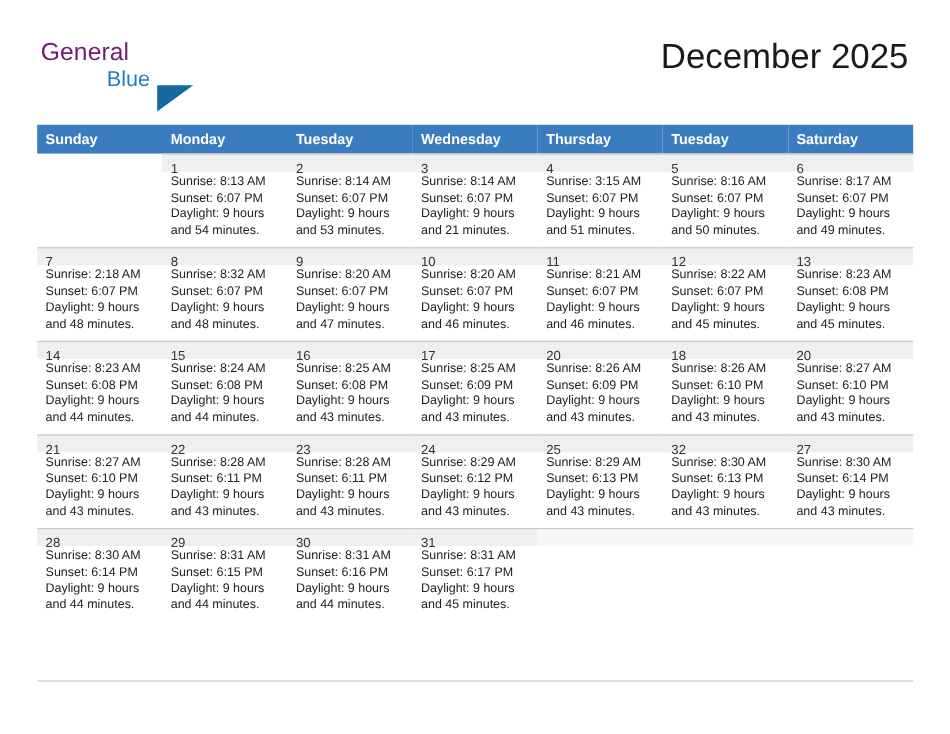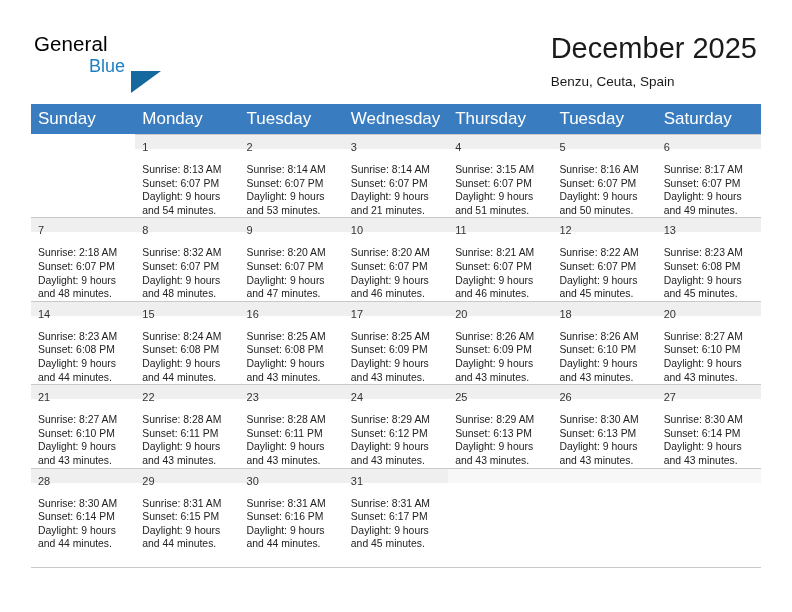--- a/index.html
+++ b/index.html
@@ -35,21 +35,21 @@
     top: 32px;
     width: 130px;
     height: 50px;
   }
   .logo-line1 {
     position: absolute;
     left: 0;
     top: 0;
     font-size: 20.5px;
     letter-spacing: 0.1px;
-    color: #000000;
+    color: #701a75;
     line-height: 24px;
     white-space: nowrap;
   }
   .logo-line2 {
     position: absolute;
     left: 55px;
     top: 22px;
     font-size: 18px;
     color: #1f7fc4;
     line-height: 24px;
@@ -62,21 +62,21 @@
     width: 0;
     height: 0;
     border-top: 22px solid #15699f;
     border-right: 30px solid transparent;
   }
 
   .title-block {
     position: absolute;
     right: 35px;
     top: 30px;
-    text-align: left;
+    text-align: center;
   }
   .cal-title {
     font-size: 29px;
     color: #1a1a1a;
     line-height: 36px;
     white-space: nowrap;
     font-weight: normal;
     margin: 0;
   }
   .cal-subtitle {
@@ -93,22 +93,22 @@
     position: absolute;
     left: 31px;
     top: 104px;
     width: 730px;
     border-collapse: collapse;
     table-layout: fixed;
   }
   .calendar th {
     background: #3a7cc0;
     color: #ffffff;
-    font-size: 17px;
-    font-weight: normal;
+    font-size: 12px;
+    font-weight: bold;
     text-align: left;
     padding: 5px 0 5px 7px;
     height: 13px;
     border: none;
   }
   .calendar td {
     vertical-align: top;
     width: 104.28px;
     height: 78px;
     padding: 0;
@@ -126,21 +126,21 @@
     padding: 2px 0 1px 7px;
     box-sizing: border-box;
     border-top: 1px solid #c9c9c9;
   }
   .daynum {
     font-size: 11px;
     color: #333333;
     line-height: 12px;
   }
   .detail {
-    padding: 14px 5px 0 7px;
+    padding: 2px 5px 0 7px;
     font-size: 10.4px;
     line-height: 13.6px;
     color: #222222;
   }
   .detail div {
     white-space: nowrap;
   }
   .empty .daynum-band {
     background: #f7f7f7;
     border-top: 1px solid #c9c9c9;
@@ -166,21 +166,20 @@
   <div class="header">
 
     <div class="logo">
       <span class="logo-line1">General</span>
       <span class="logo-triangle"></span>
       <span class="logo-line2">Blue</span>
     </div>
 
     <div class="title-block">
       <h1 class="cal-title">December 2025</h1>
-      <h2 class="cal-subtitle">Benzu, Ceuta, Spain</h2>
     </div>
 
   </div>
 
   <table class="calendar">
     <thead>
       <tr>
         <th>Sunday</th>
         <th>Monday</th>
         <th>Tuesday</th>
@@ -477,21 +476,21 @@
             <div class="detail">
               <div>Sunrise: 8:29 AM</div>
               <div>Sunset: 6:13 PM</div>
               <div>Daylight: 9 hours</div>
               <div>and 43 minutes.</div>
             </div>
           </div>
         </td>
         <td>
           <div class="cell-inner">
-            <div class="daynum-band"><span class="daynum">26</span></div>
+            <div class="daynum-band"><span class="daynum">32</span></div>
             <div class="detail">
               <div>Sunrise: 8:30 AM</div>
               <div>Sunset: 6:13 PM</div>
               <div>Daylight: 9 hours</div>
               <div>and 43 minutes.</div>
             </div>
           </div>
         </td>
         <td>
           <div class="cell-inner">

